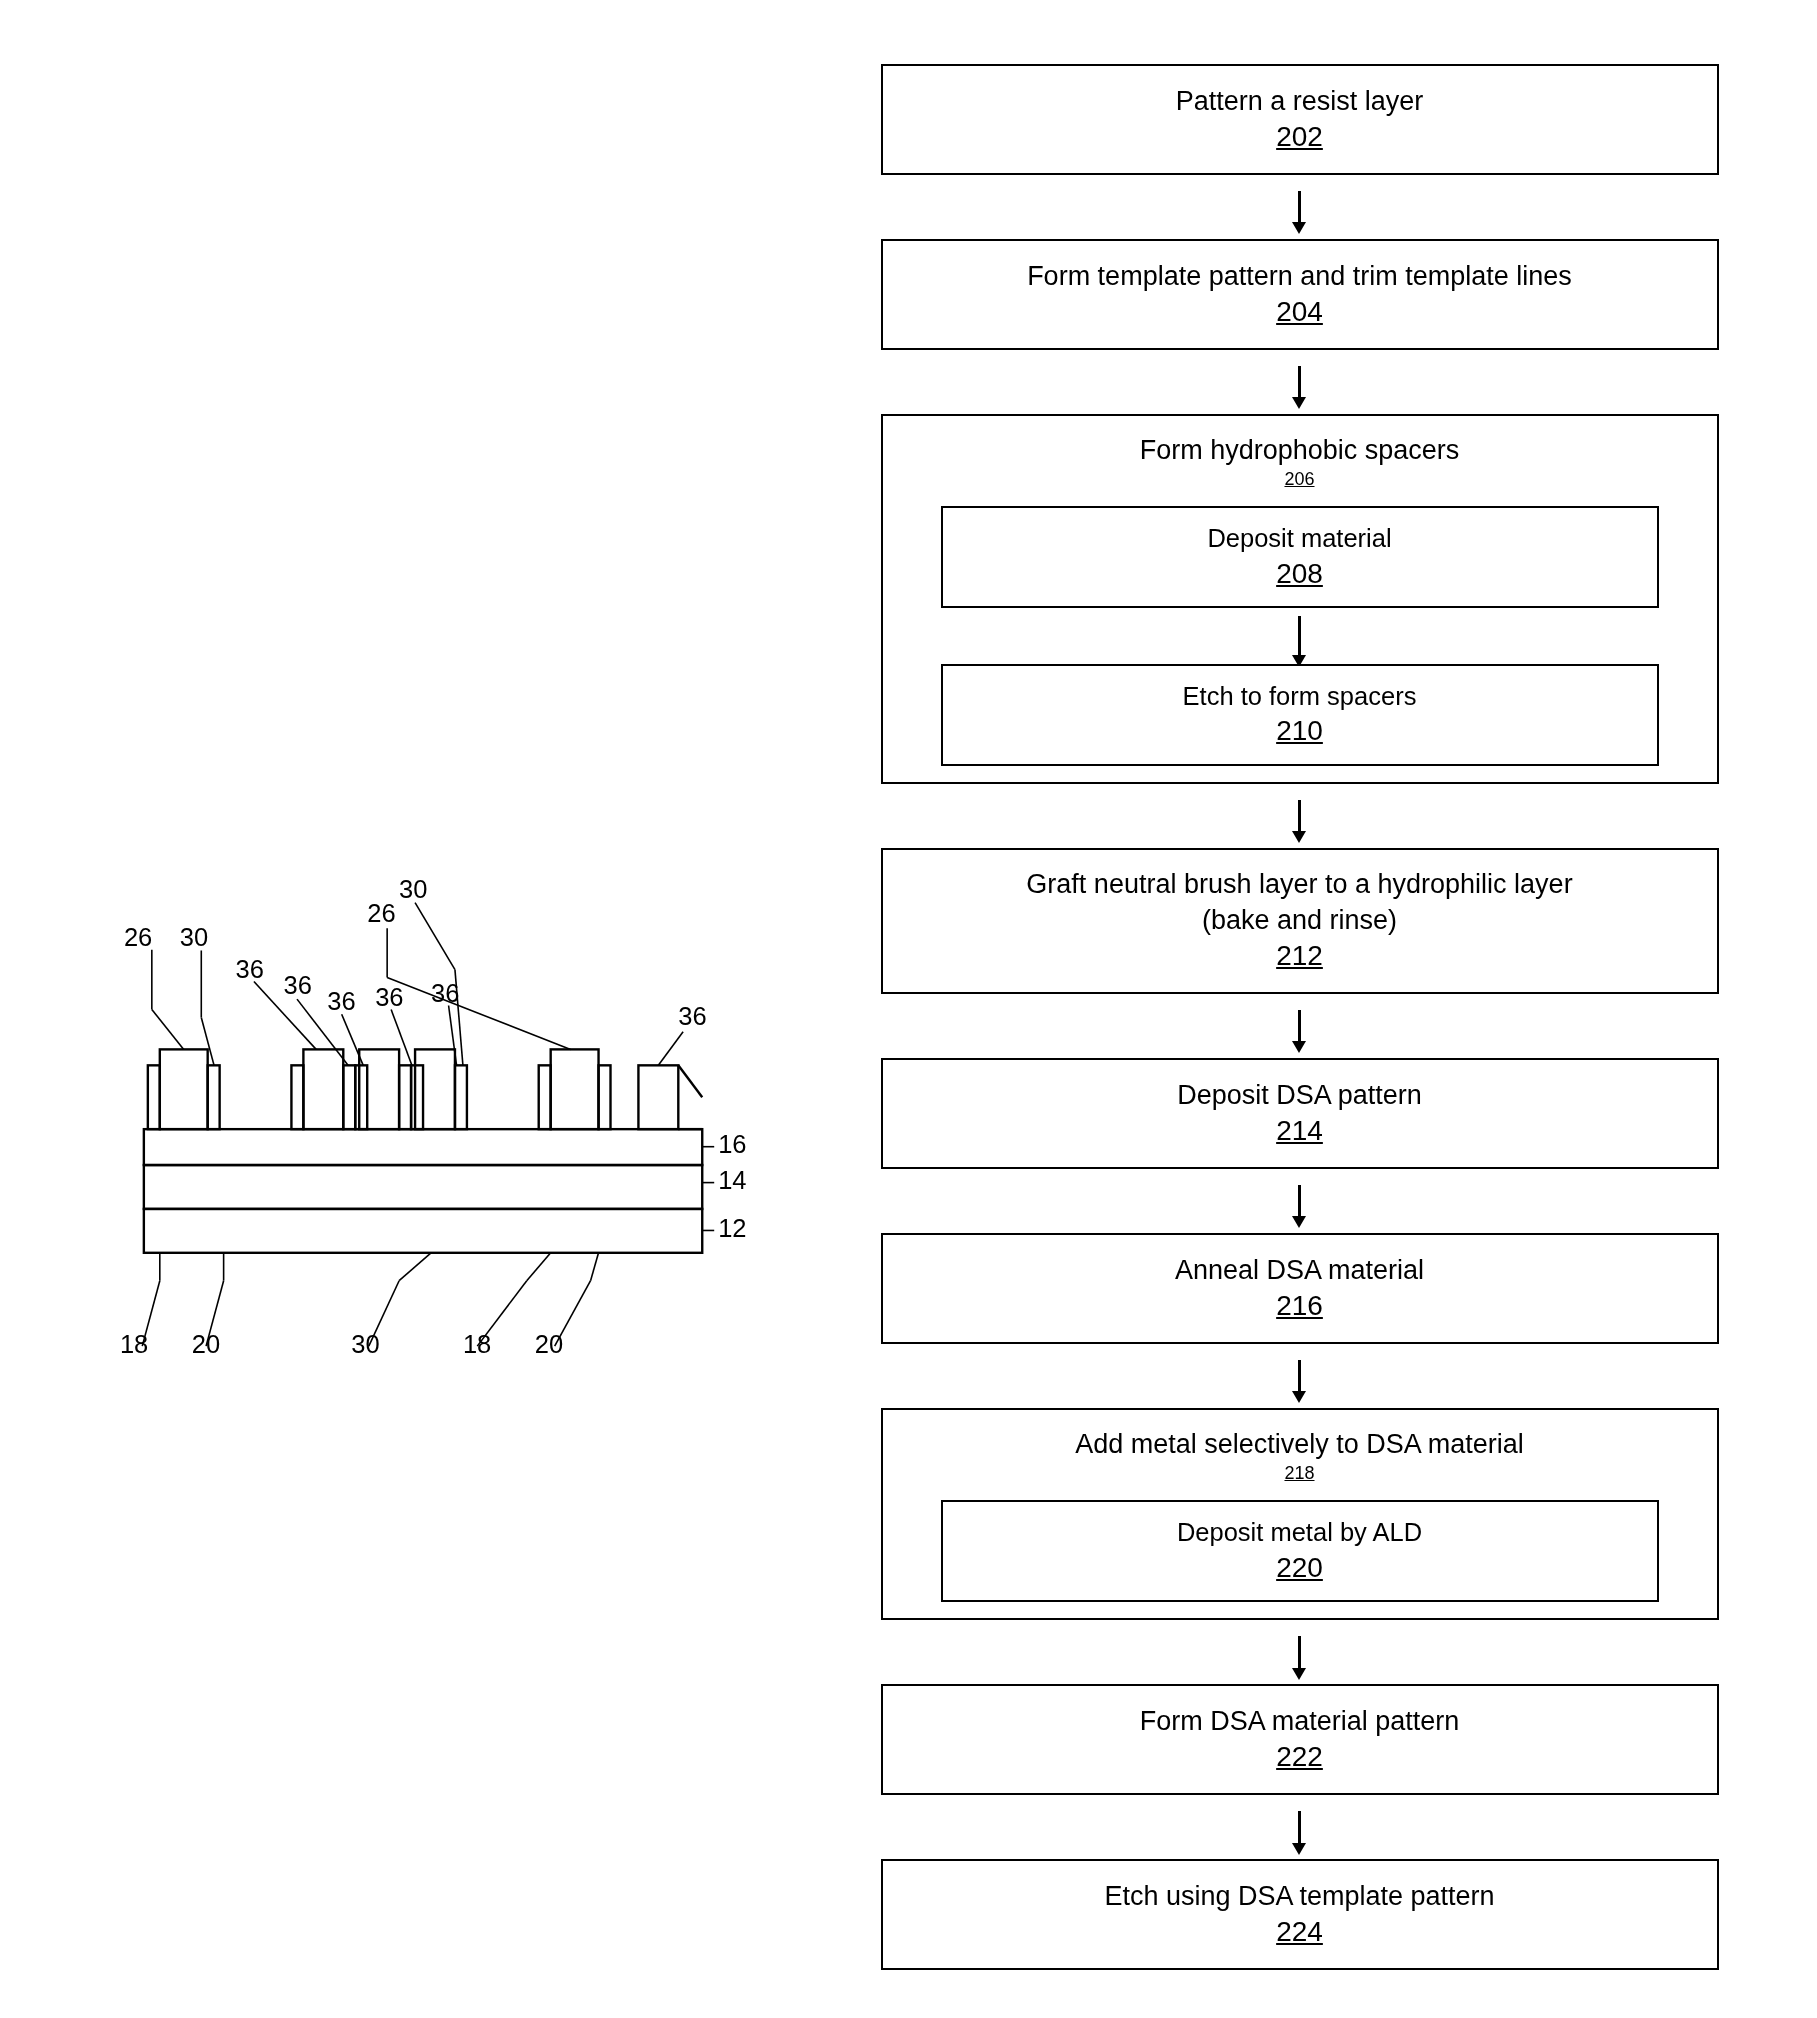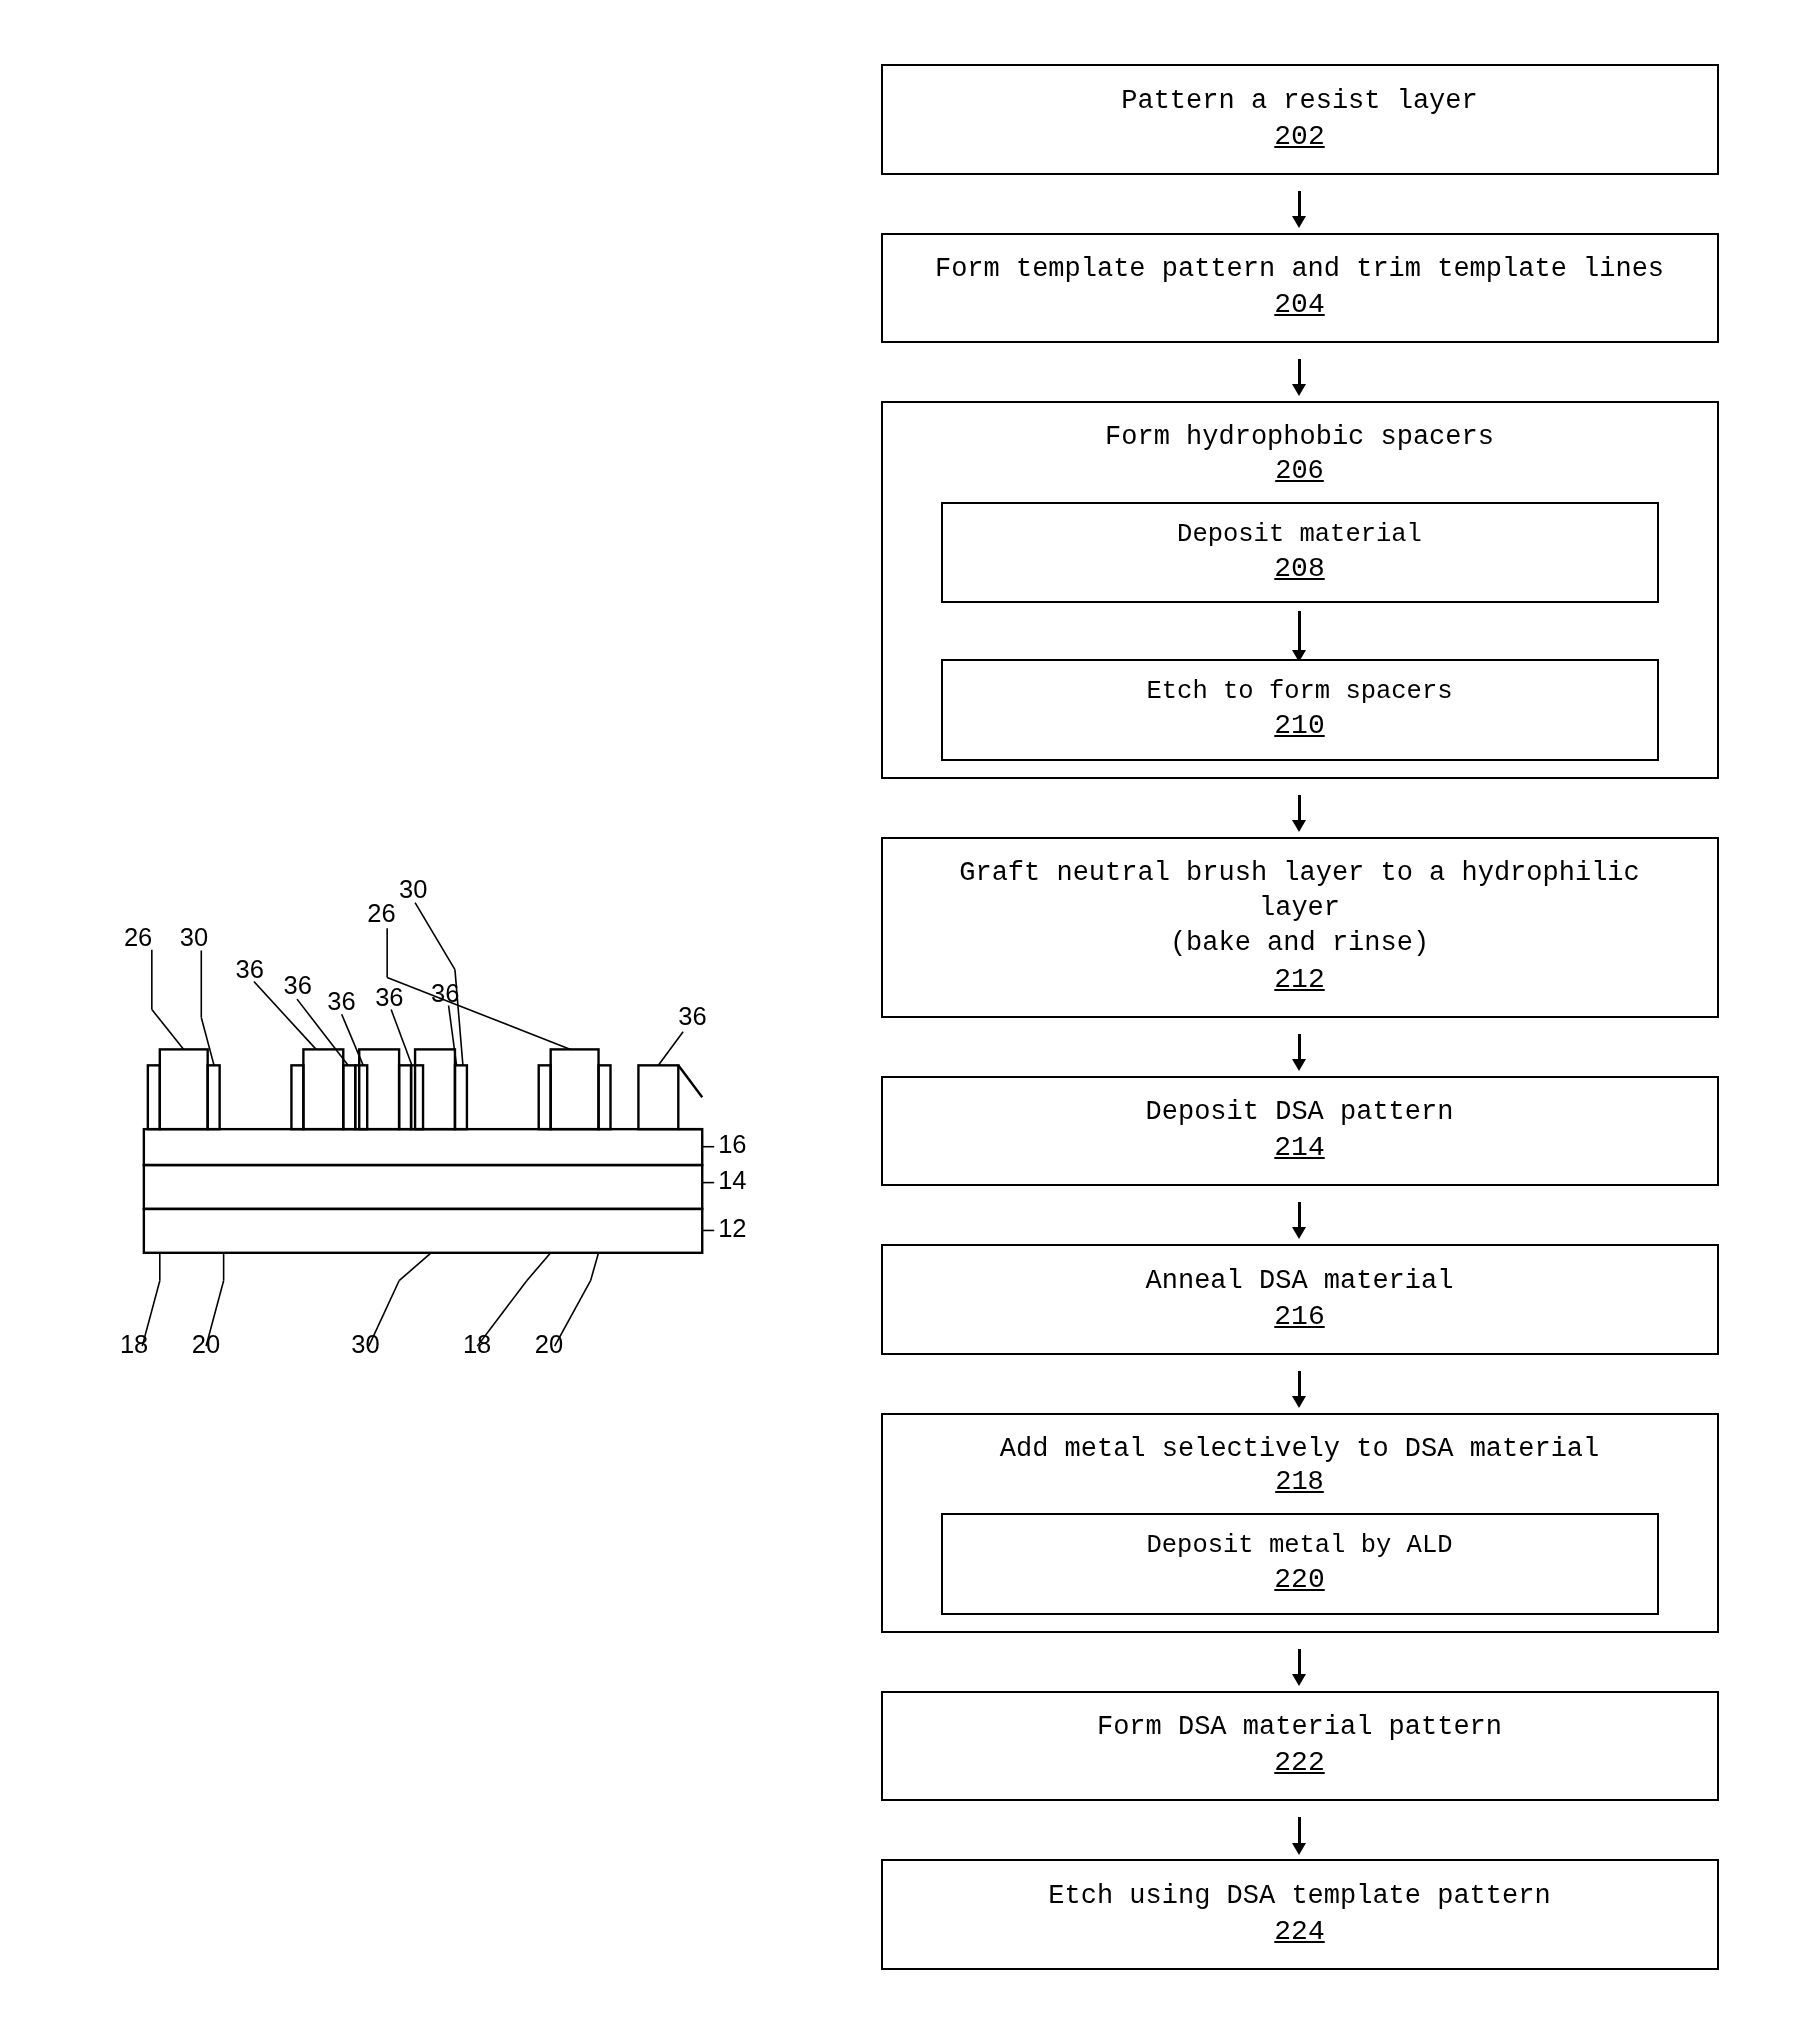--- a/index.html
+++ b/index.html
@@ -30,21 +30,20 @@
     }
 
     
     .flowchart-area {
       flex: 1;
       display: flex;
       flex-direction: column;
       align-items: center;
       gap: 16px;
       padding-top: 16px;
-      font-family: Liberation Mono, monospace;
     }
 
     .flow-box {
       border: 2px solid #000;
       padding: 17.6px 32px;
       text-align: center;
       font-size: 27px;
       line-height: 1.3;
       width: 838px;
       background: #fff;
@@ -93,21 +92,21 @@
       align-items: center;
     }
 
     .outer-box-wrapper .outer-label {
       font-size: 27px;
       text-align: center;
       padding: 11.2px 0 3.2px 0;
     }
 
     .outer-box-wrapper .outer-ref {
-      font-size: 27px;
+      font-size: 18px;
       text-decoration: underline;
       text-align: center;
       display: block;
       margin-bottom: 8px;
     }
 
     
     .diagram-svg {
       width: 718px;
       height: 1037px;

